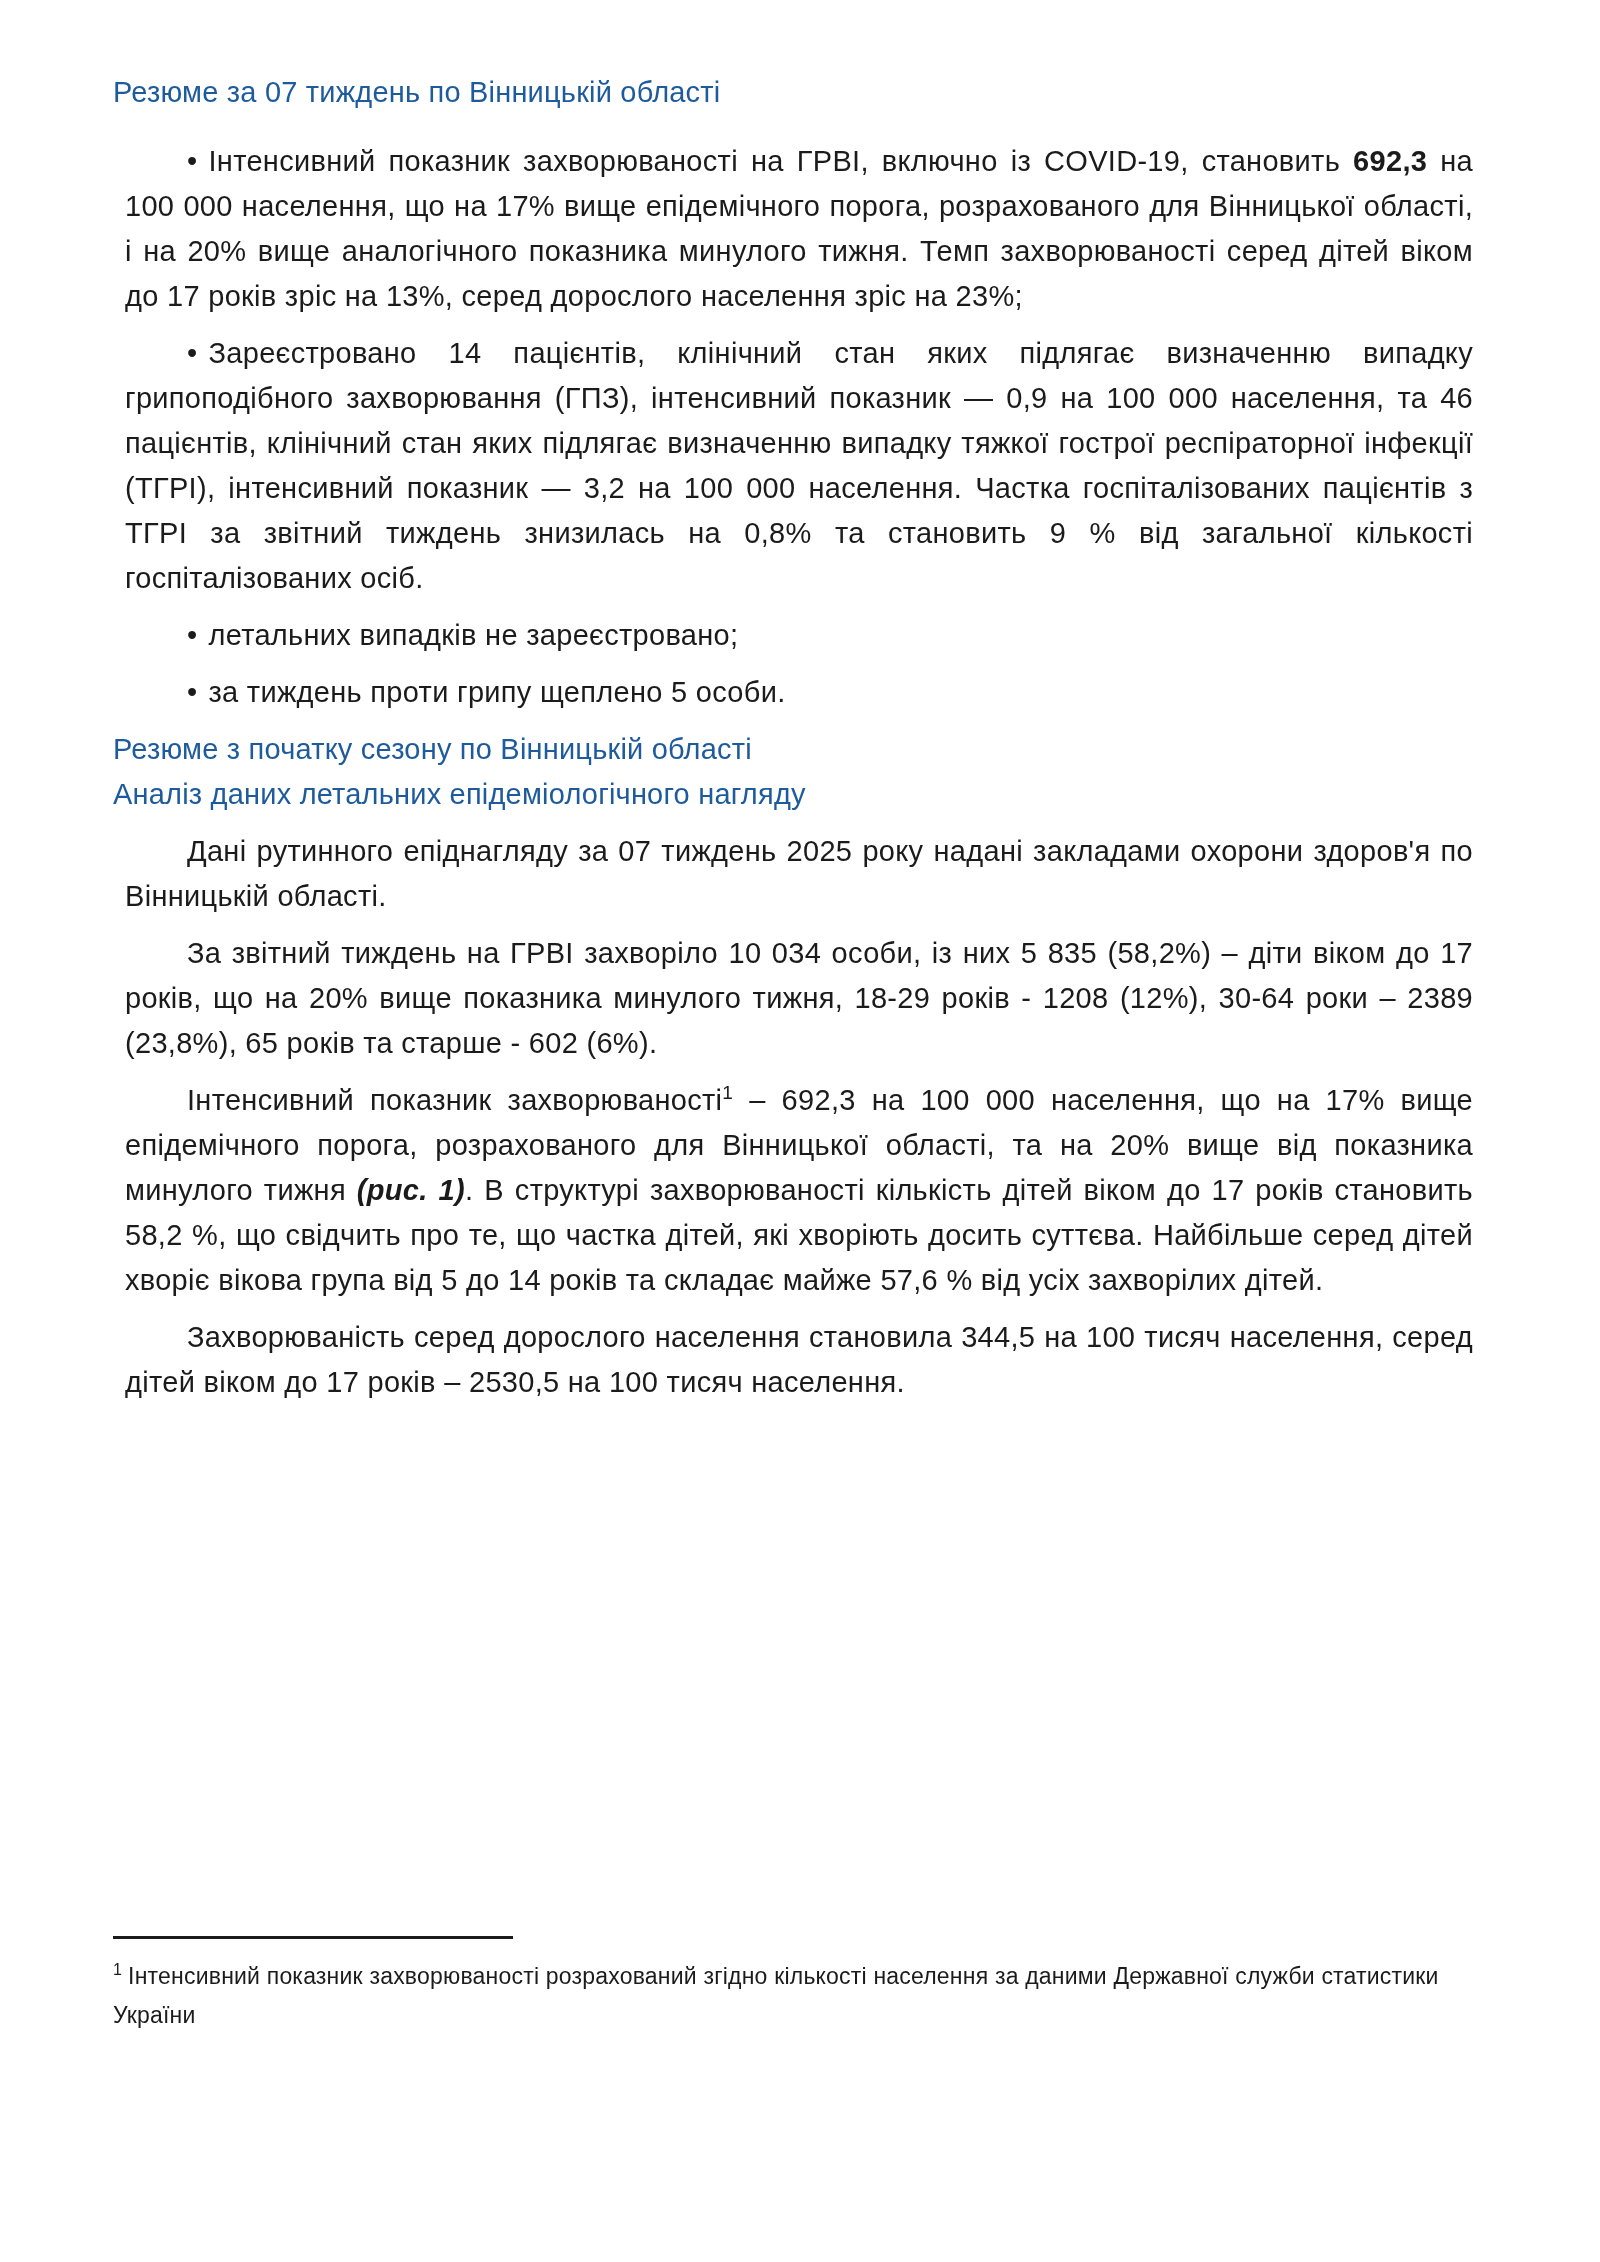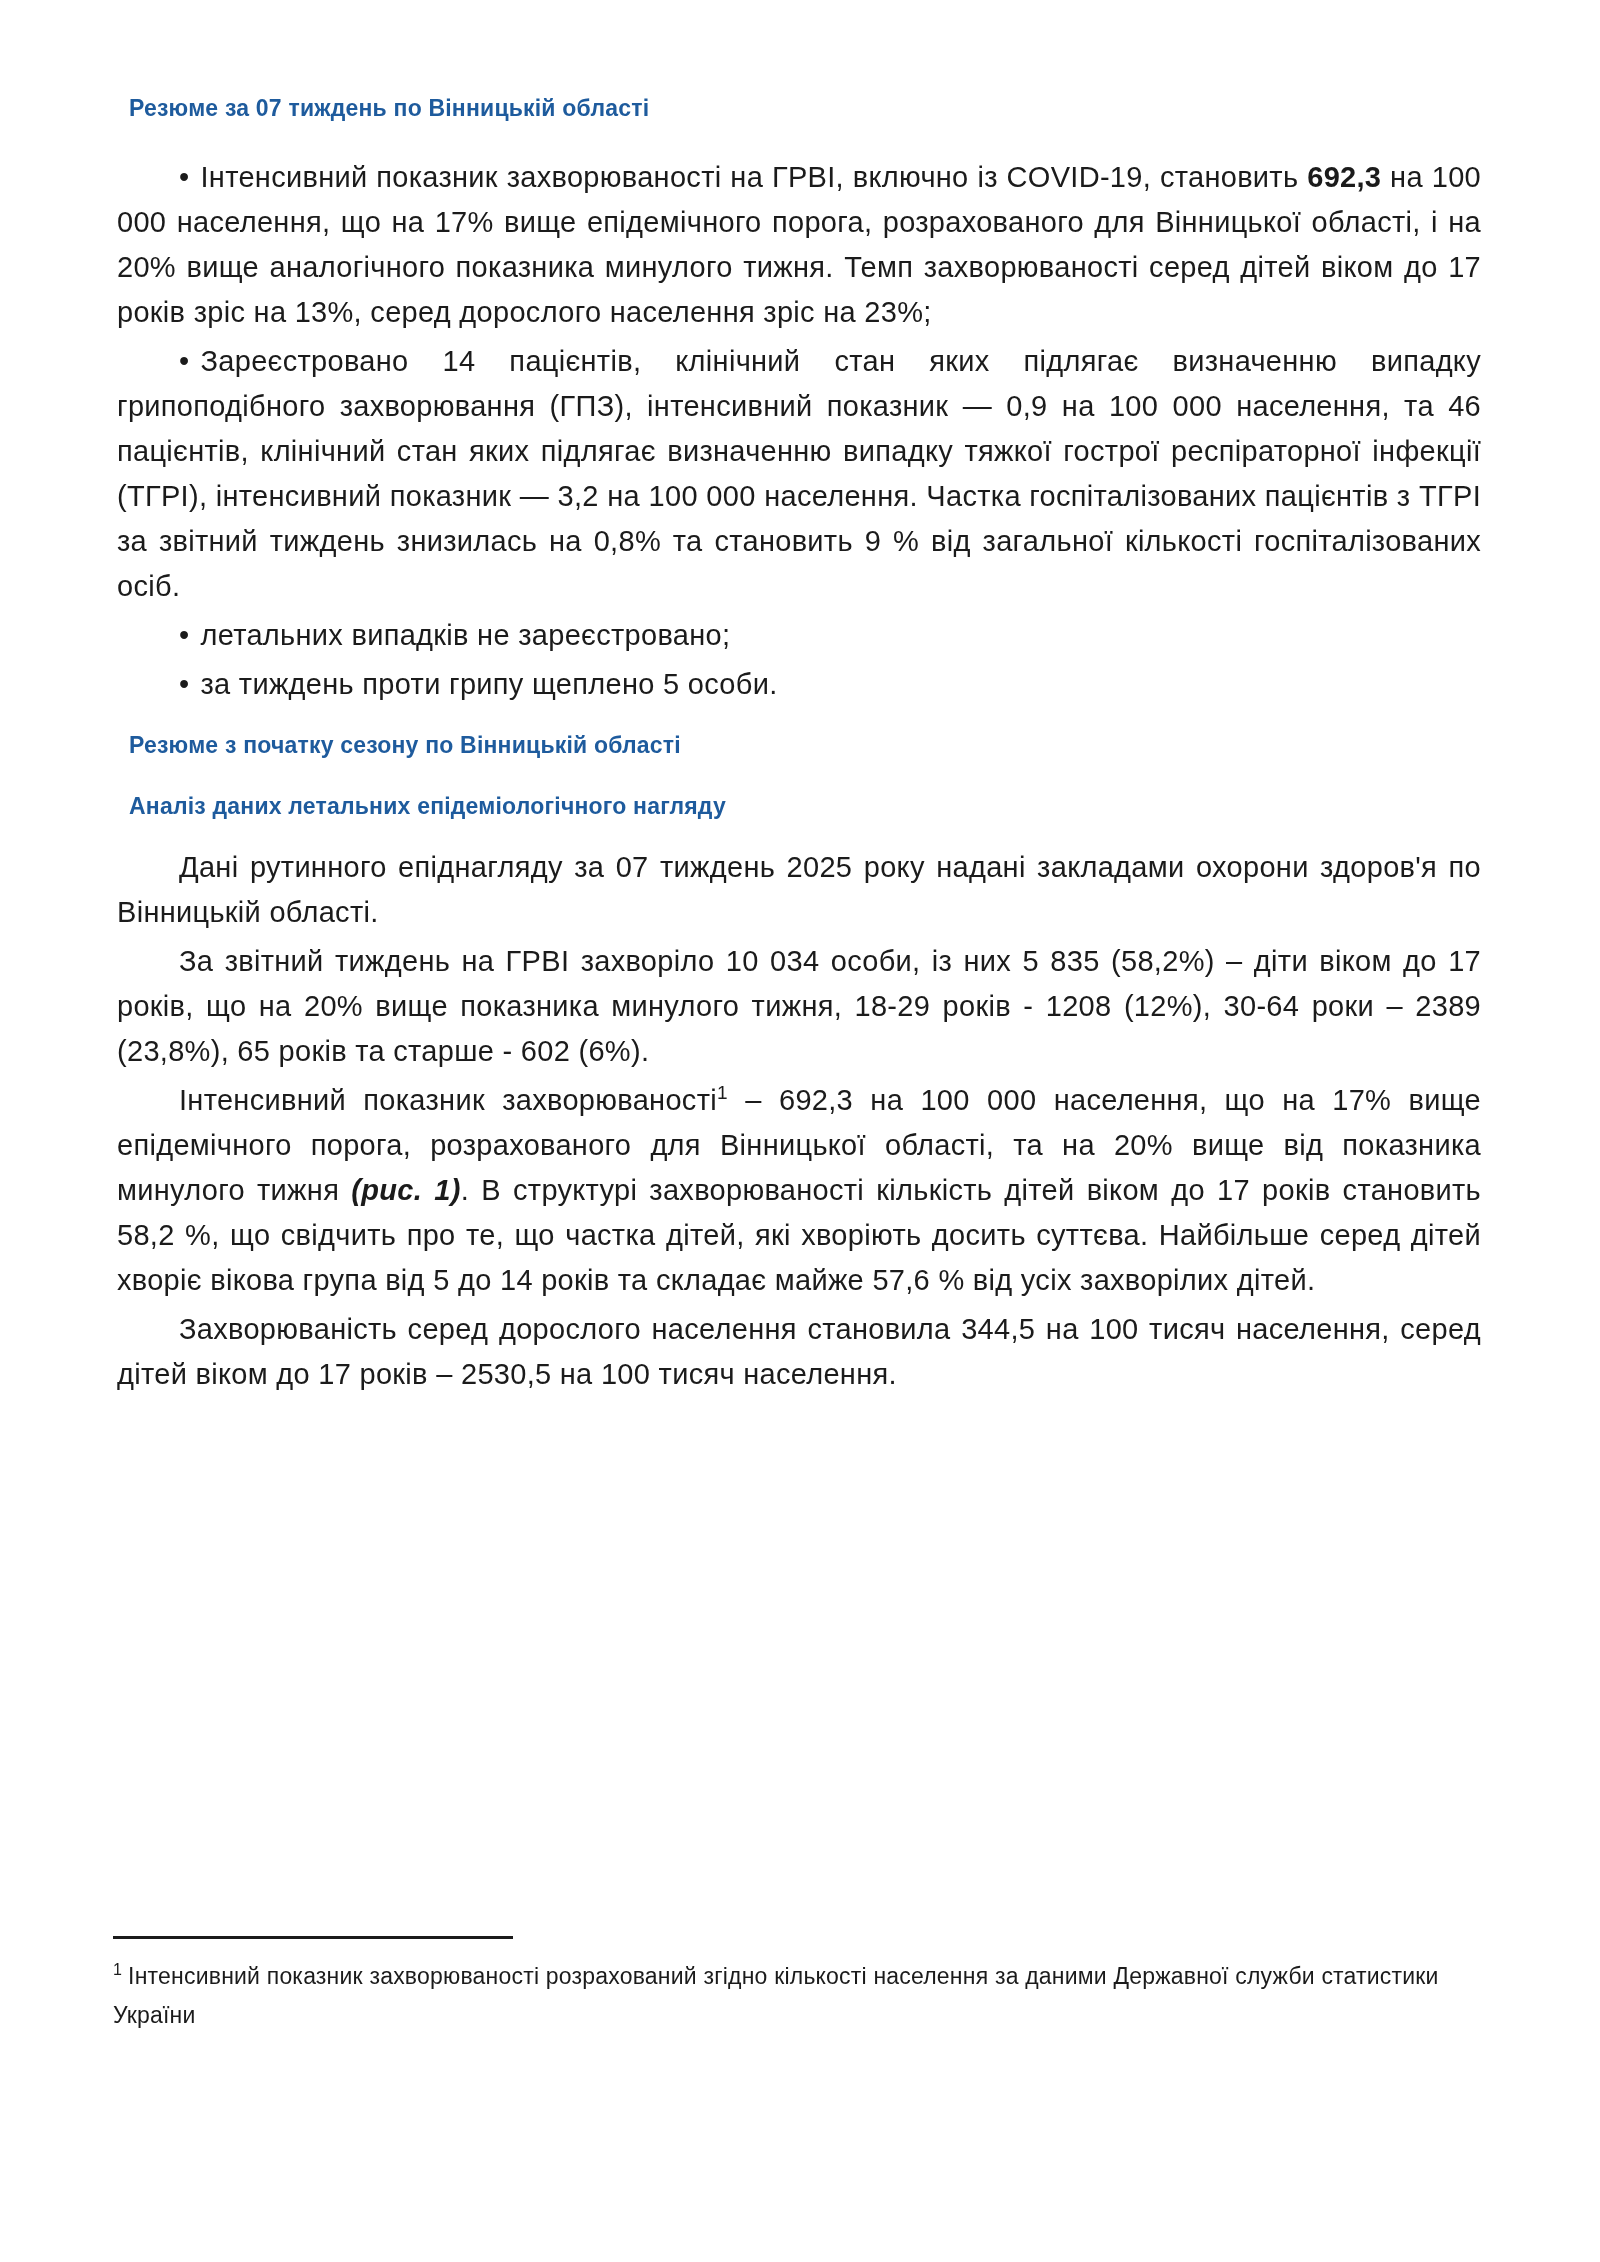--- a/index.html
+++ b/index.html
@@ -12,30 +12,30 @@
     color: #1b1b1b;
     overflow: hidden;
   }
   .content {
     position: absolute;
     top: 70px;
     left: 113px;
     width: 1372px;
   }
   .heading {
-    font-size: 23px;
-    font-weight: bold;
+    font-size: 29px;
+    font-weight: normal;
     color: #1e5b9d;
     line-height: 45px;
     letter-spacing: 0.2px;
-    margin: 16px;
+    margin: 0;
   }
   .heading.first { margin-bottom: 24px; }
   p.body {
-    margin: 4px;
+    margin: 12px;
     font-size: 29px;
     line-height: 45px;
     letter-spacing: 0.3px;
     text-align: justify;
     text-indent: 62px;
   }
   p.body .bullet { margin-right: 11px; }
   p.body b { font-weight: bold; }
   p.body i { font-style: italic; font-weight: bold; }
   sup.fn-ref {

